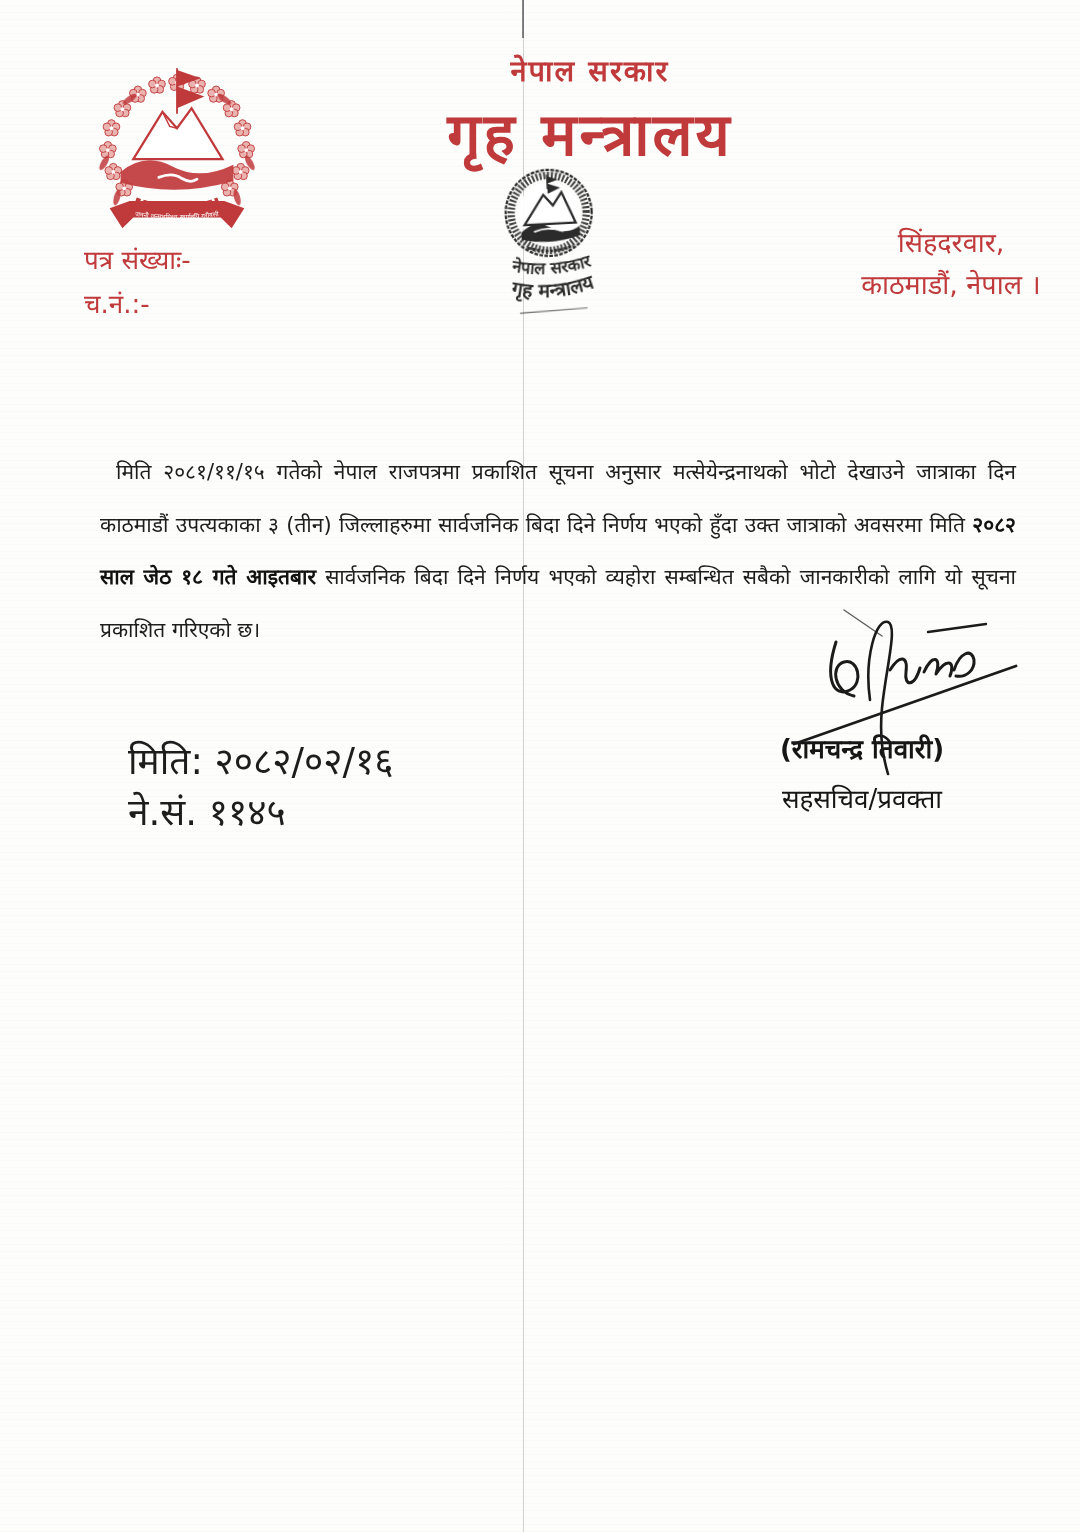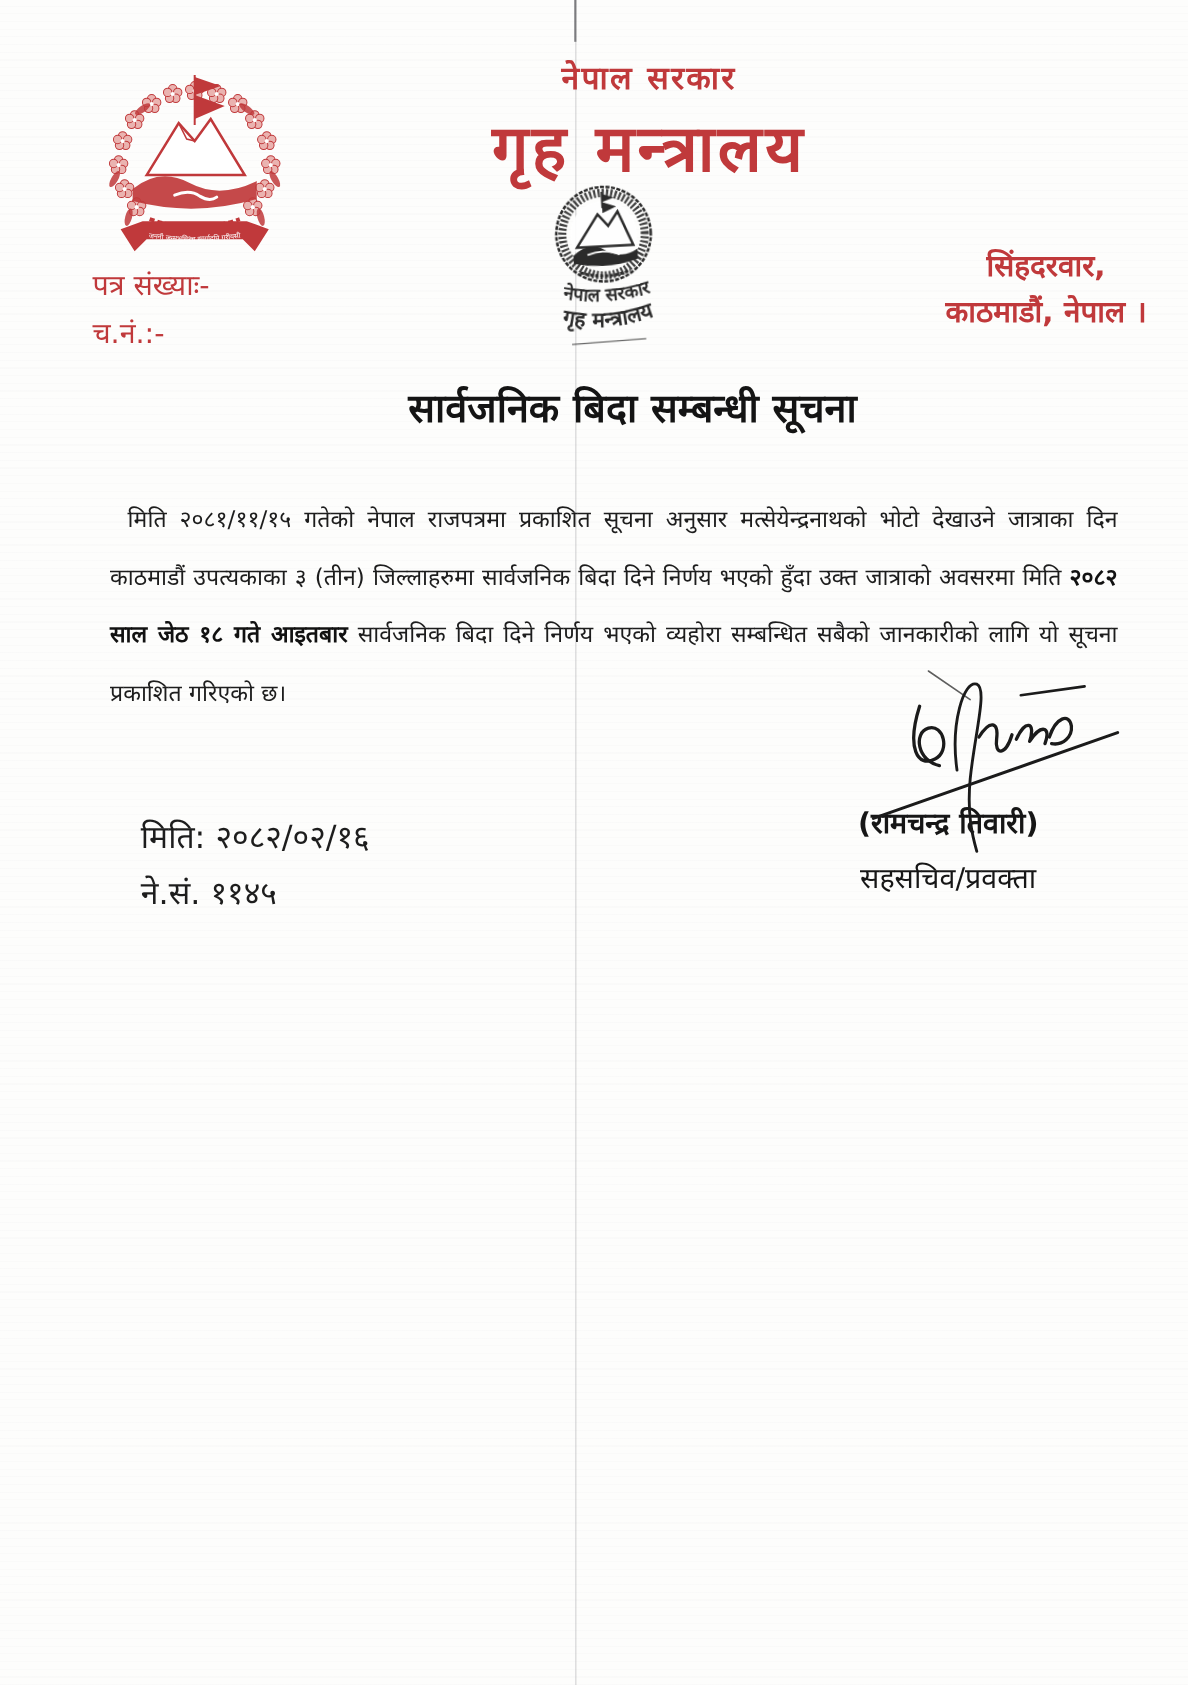--- a/index.html
+++ b/index.html
@@ -30,39 +30,39 @@
   .ministry-line{
     position:absolute;left:100px;right:0;top:92px;
     text-align:center;font-size:59px;font-weight:bold;letter-spacing:3px;
   }
   .stamp{
     position:absolute;left:468px;top:158px;width:164px;height:160px;
     transform:rotate(-3deg);opacity:0.9;filter:blur(0.3px);
   }
   .address-block{
     position:absolute;left:856px;top:222px;width:190px;
-    text-align:center;font-size:27px;font-weight:bold;line-height:42px;
+    text-align:center;font-size:27px;font-weight:normal;line-height:42px;
   }
   .ref-block{
     position:absolute;left:84px;top:238px;
     font-size:26px;font-weight:normal;line-height:44px;
   }
   .notice-title{
     position:absolute;left:70px;right:0;top:346px;
     text-align:center;font-size:36px;font-weight:bold;color:#141414;
   }
   .body-par{
     position:absolute;left:100px;top:446px;width:916px;
     font-size:21px;line-height:52.5px;text-align:justify;text-indent:16px;
     color:#1d1d1d;
   }
   .body-par b{font-weight:bold;color:#111;}
   .date-block{
     position:absolute;left:128px;top:736px;
-    font-size:29px;line-height:51px;color:#1d1d1d;
+    font-size:37px;line-height:51px;color:#1d1d1d;
   }
   .sign-block{
     position:absolute;left:732px;top:724px;width:260px;
     text-align:center;font-size:26px;line-height:50px;color:#161616;
   }
   .signature{
     position:absolute;left:778px;top:596px;width:260px;height:190px;
     z-index:3;
   }
   .motto-text{font-size:7px;fill:#ffffff;}
@@ -165,21 +165,20 @@
   <div class="address-block red">
     <div>सिंहदरवार,</div>
     <div>काठमाडौं, नेपाल ।</div>
   </div>
 
   <div class="ref-block red">
     <div>पत्र संख्याः-</div>
     <div>च.नं.:-</div>
   </div>
 
-  <div class="notice-title">सार्वजनिक बिदा सम्बन्धी सूचना</div>
 
   <div class="body-par">
     <span>मिति २०८१/११/१५ गतेको नेपाल राजपत्रमा प्रकाशित सूचना अनुसार मत्सेयेन्द्रनाथको भोटो देखाउने जात्राका दिन काठमाडौं उपत्यकाका ३ (तीन) जिल्लाहरुमा सार्वजनिक बिदा दिने निर्णय भएको हुँदा उक्त जात्राको अवसरमा मिति </span><b>२०८२ साल जेठ १८ गते आइतबार</b><span> सार्वजनिक बिदा दिने निर्णय भएको व्यहोरा सम्बन्धित सबैको जानकारीको लागि यो सूचना प्रकाशित गरिएको छ।</span>
   </div>
 
   <div class="date-block">
     <div>मिति: २०८२/०२/१६</div>
     <div>ने.सं. ११४५</div>
   </div>
 

